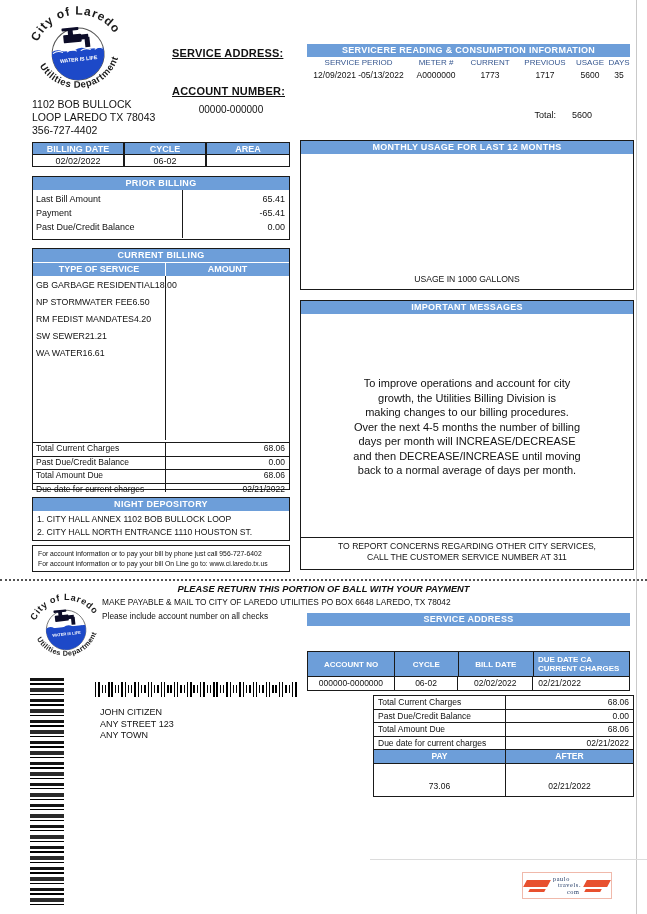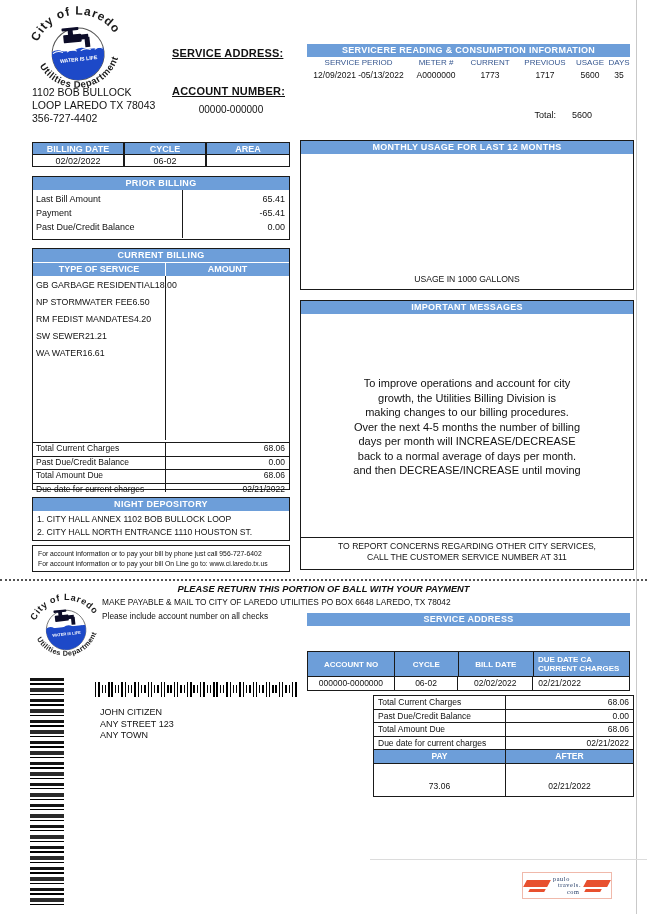--- a/index.html
+++ b/index.html
@@ -105,21 +105,21 @@
       <text font-size="9.5" font-weight="bold" fill="#1a1a1a" letter-spacing=".5">
         <textPath href="#lt-bot" startOffset="50%" text-anchor="middle">Utilities Department</textPath>
       </text>
     </svg>
   </div>
 
   <div class="abs label-u" style="left:172px;top:47px;">SERVICE ADDRESS:</div>
   <div class="abs label-u" style="left:172px;top:85px;">ACCOUNT NUMBER:</div>
   <div class="abs" style="left:172px;top:104px;width:118px;text-align:center;font-size:10px;">00000-000000</div>
 
-  <div class="abs sender" style="left:32px;top:86px;">
+  <div class="abs sender" style="left:32px;top:98px;">
     <div>1102 BOB BULLOCK</div>
     <div>LOOP LAREDO TX 78043</div>
     <div>356-727-4402</div>
   </div>
 
   <div class="abs" style="left:307px;top:44px;width:323px;height:92px;">
     <div class="bar">SERVICERE READING &amp; CONSUMPTION INFORMATION</div>
     <div class="m-cols">
       <div class="mc0">SERVICE PERIOD</div>
       <div class="mc1">METER #</div>
@@ -243,22 +243,22 @@
   </div>
 
   <div class="abs boxed" style="left:300px;top:300px;width:334px;height:270px;">
     <div class="bar">IMPORTANT MESSAGES</div>
     <div style="margin-top:62px;">
       <div class="msg-line">To improve operations and account for city</div>
       <div class="msg-line">growth, the Utilities Billing Division is</div>
       <div class="msg-line">making changes to our billing procedures.</div>
       <div class="msg-line">Over the next 4-5 months the number of billing</div>
       <div class="msg-line">days per month will INCREASE/DECREASE</div>
+      <div class="msg-line">and then DECREASE/INCREASE until moving</div>
       <div class="msg-line">back to a normal average of days per month.</div>
-      <div class="msg-line">and then DECREASE/INCREASE until moving</div>
     </div>
     <div class="report">TO REPORT CONCERNS REGARDING OTHER CITY SERVICES, CALL THE CUSTOMER SERVICE NUMBER AT 311</div>
   </div>
 
   <div class="abs perf" style="left:0;top:579px;width:647px;"></div>
   <div class="abs return-note" style="left:0;top:584px;width:647px;">PLEASE RETURN THIS PORTION OF BALL WITH YOUR PAYMENT</div>
   <div class="abs stub-line" style="left:102px;top:597px;">MAKE PAYABLE &amp; MAIL TO CITY OF LAREDO UTILITIES PO BOX 6648 LAREDO, TX 78042</div>
   <div class="abs stub-line" style="left:102px;top:611px;">Please include account number on all checks</div>
 
   <div class="abs" style="left:24px;top:592px;width:84px;height:74px;transform:rotate(-6deg);">

